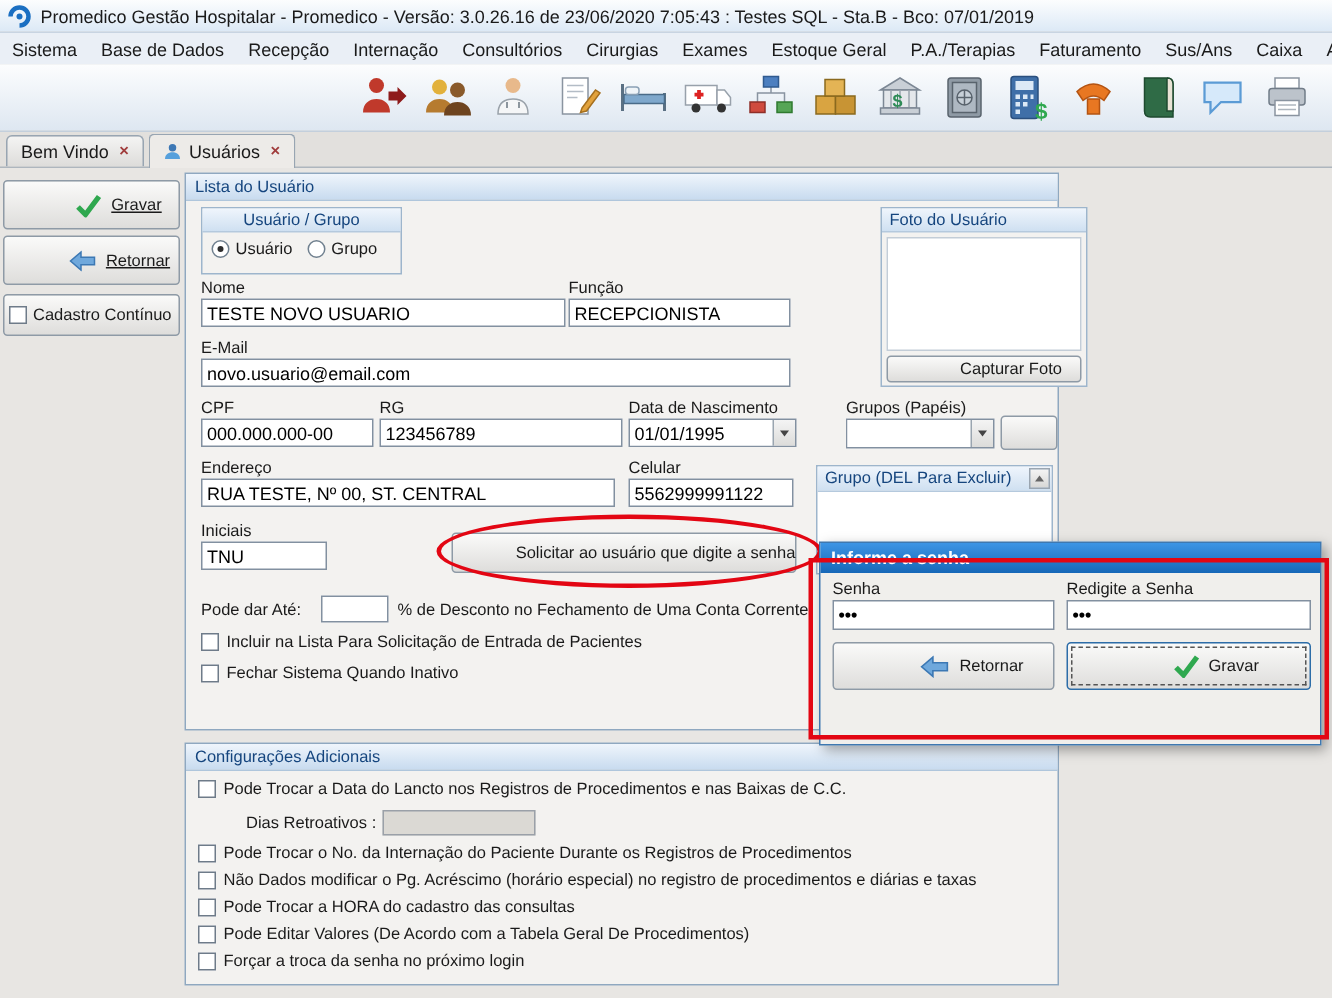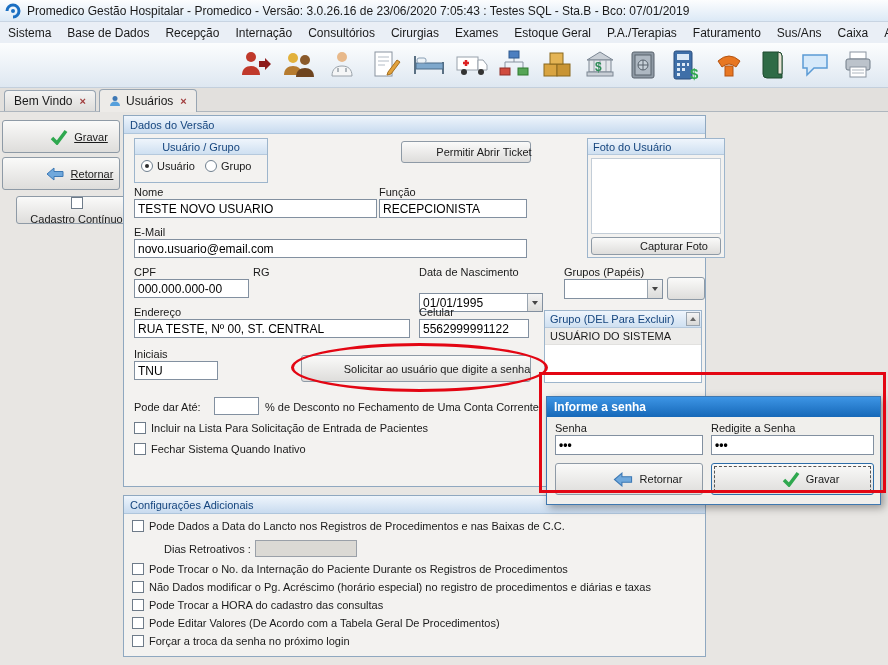--- a/index.html
+++ b/index.html
@@ -210,63 +210,61 @@
         <path d="M2 9l5 5L16 2" stroke="#2FA84F" stroke-width="3.5" fill="none"></path>
       </svg>
     <span class="u">Gravar</span>
   </div>
   <div class="abs btn" style="left:2px;top:157px;width:118px;height:33px;">
     <svg width="20" height="14" viewBox="0 0 20 14">
         <path d="M9 1 2 7l7 6v-3.5h9v-5H9z" fill="#6FA8DC" stroke="#3C78B4"></path>
       </svg>
     <span class="u">Retornar</span>
   </div>
-  <div class="abs btn" style="left:16px;top:196px;width:118px;height:28px;justify-content:flex-start;padding-left:3px;gap:4px;flex-direction:column;">
+  <div class="abs btn" style="left:2px;top:196px;width:118px;height:28px;justify-content:flex-start;padding-left:3px;gap:4px;">
     <span class="chk"></span>
     <span>Cadastro Contínuo</span>
   </div>
 
   <div class="panel" style="left:123px;top:115px;width:583px;height:372px;">
-    <div class="panel-hdr">Dados do Versão</div>
+    <div class="panel-hdr">Lista do Usuário</div>
 
     <div class="grp" style="left:10px;top:22px;width:134px;height:45px;">
       <div class="grp-hdr">Usuário / Grupo</div>
       <div style="display:flex;align-items:center;gap:4px;padding:5px 6px;">
         <span class="radio sel"></span>
         <span>Usuário</span>
         <span class="radio" style="margin-left:6px;"></span>
         <span>Grupo</span>
       </div>
     </div>
 
-    <div class="btn abs" style="left:277px;top:25px;width:130px;height:22px;">
-      <span>Permitir Abrir Ticket</span>
-    </div>
 
     <div class="grp" style="left:463px;top:22px;width:138px;height:120px;">
       <div class="grp-hdr" style="justify-content:flex-start;padding-left:5px;">Foto do Usuário</div>
       <div style="margin:3px;height:76px;background:#fff;border:1px solid #C3CDD7;"></div>
       <div class="btn" style="margin:0 3px;height:18px;">
         <span>Capturar Foto</span>
       </div>
     </div>
 
     <span class="lbl" style="left:10px;top:70px;">Nome</span>
     <input class="inp" style="left: 10px; top: 83px; width: 243px; height: 19px;" value="TESTE NOVO USUARIO">
     <span class="lbl" style="left:255px;top:70px;">Função</span>
     <input class="inp" style="left: 255px; top: 83px; width: 148px; height: 19px;" value="RECEPCIONISTA">
 
     <span class="lbl" style="left:10px;top:110px;">E-Mail</span>
     <input class="inp" style="left: 10px; top: 123px; width: 393px; height: 19px;" value="novo.usuario@email.com">
 
     <span class="lbl" style="left:10px;top:150px;">CPF</span>
     <input class="inp" style="left: 10px; top: 163px; width: 115px; height: 19px;" value="000.000.000-00">
     <span class="lbl" style="left:129px;top:150px;">RG</span>
+    <input class="inp" style="left: 129px; top: 163px; width: 162px; height: 19px;" value="123456789">
     <span class="lbl" style="left:295px;top:150px;">Data de Nascimento</span>
-    <div class="combo" style="left:295px;top:177px;width:124px;height:19px;">
+    <div class="combo" style="left:295px;top:163px;width:112px;height:19px;">
       <input value="01/01/1995" style="">
       <div class="cbtn">
           <div class="tri-dn"></div>
         </div>
     </div>
     <span class="lbl" style="left:440px;top:150px;">Grupos (Papéis)</span>
     <div class="combo" style="left:440px;top:163px;width:99px;height:20px;">
       <input style="">
       <div class="cbtn">
           <div class="tri-dn"></div>
@@ -284,23 +282,20 @@
     <span class="lbl" style="left:295px;top:190px;">Celular</span>
     <input class="inp" style="left: 295px; top: 203px; width: 110px; height: 19px;" value="5562999991122">
 
     <div class="listbox" style="left:420px;top:194px;width:158px;height:73px;">
       <div class="list-hdr">
         <span>Grupo (DEL Para Excluir)</span>
         <div class="upbtn">
             <div class="tri-up"></div>
           </div>
       </div>
-      <div class="list-item">
-        <span>USUÁRIO DO SISTEMA</span>
-      </div>
     </div>
 
     <span class="lbl" style="left:10px;top:232px;">Iniciais</span>
     <input class="inp" style="left: 10px; top: 245px; width: 84px; height: 19px;" value="TNU">
 
     <div class="btn abs" style="left:177px;top:239px;width:230px;height:27px;">
       <svg width="26" height="14" viewBox="0 0 26 14">
           <circle cx="6" cy="7" r="4.5" fill="#CBD2D9" stroke="#707C88"></circle>
           <circle cx="6" cy="7" r="1.8" fill="#8F9AA5"></circle>
           <path d="M10.5 5.8h14v2.5h-3v3H19v-3h-2v2h-2.5v-2h-4z" fill="#CBD2D9" stroke="#707C88" stroke-width="0.8"></path>
@@ -319,21 +314,21 @@
     <div class="chkrow" style="left:10px;top:327px;">
       <span class="chk"></span>
       <span>Fechar Sistema Quando Inativo</span>
     </div>
   </div>
 
   <div class="panel" style="left:123px;top:495px;width:583px;height:162px;">
     <div class="panel-hdr">Configurações Adicionais</div>
     <div class="chkrow" style="left:8px;top:24px;">
       <span class="chk"></span>
-      <span>Pode Dados a Data do Lancto nos Registros de Procedimentos e nas Baixas de C.C.</span>
+      <span>Pode Trocar a Data do Lancto nos Registros de Procedimentos e nas Baixas de C.C.</span>
     </div>
     <span class="lbl" style="left:40px;top:47px;">Dias Retroativos :</span>
     <input class="inp dis" style="left: 131px; top: 44px; width: 102px; height: 17px;">
     <div class="chkrow" style="left:8px;top:67px;">
       <span class="chk"></span>
       <span>Pode Trocar o No. da Internação do Paciente Durante os Registros de Procedimentos</span>
     </div>
     <div class="chkrow" style="left:8px;top:85px;">
       <span class="chk"></span>
       <span>Não Dados modificar o Pg. Acréscimo (horário especial) no registro de procedimentos e diárias e taxas</span>
@@ -345,21 +340,21 @@
     <div class="chkrow" style="left:8px;top:121px;">
       <span class="chk"></span>
       <span>Pode Editar Valores (De Acordo com a Tabela Geral De Procedimentos)</span>
     </div>
     <div class="chkrow" style="left:8px;top:139px;">
       <span class="chk"></span>
       <span>Forçar a troca da senha no próximo login</span>
     </div>
   </div>
 
-  <div class="dlg" style="left:546px;top:396px;width:335px;height:109px;">
+  <div class="dlg" style="left:546px;top:361px;width:335px;height:136px;">
     <div class="dlg-hdr">Informe a senha</div>
     <span class="lbl" style="left:8px;top:25px;">Senha</span>
     <input class="inp" style="left: 8px; top: 38px; width: 148px; height: 20px; font-weight: bold;" value="•••">
     <span class="lbl" style="left:164px;top:25px;">Redigite a Senha</span>
     <input class="inp" style="left: 164px; top: 38px; width: 163px; height: 20px; font-weight: bold;" value="•••">
     <div class="btn abs" style="left:8px;top:66px;width:148px;height:32px;">
       <svg width="22" height="15" viewBox="0 0 20 14">
           <path d="M9 1 2 7l7 6v-3.5h9v-5H9z" fill="#6FA8DC" stroke="#3C78B4"></path>
         </svg>
       <span>Retornar</span>

